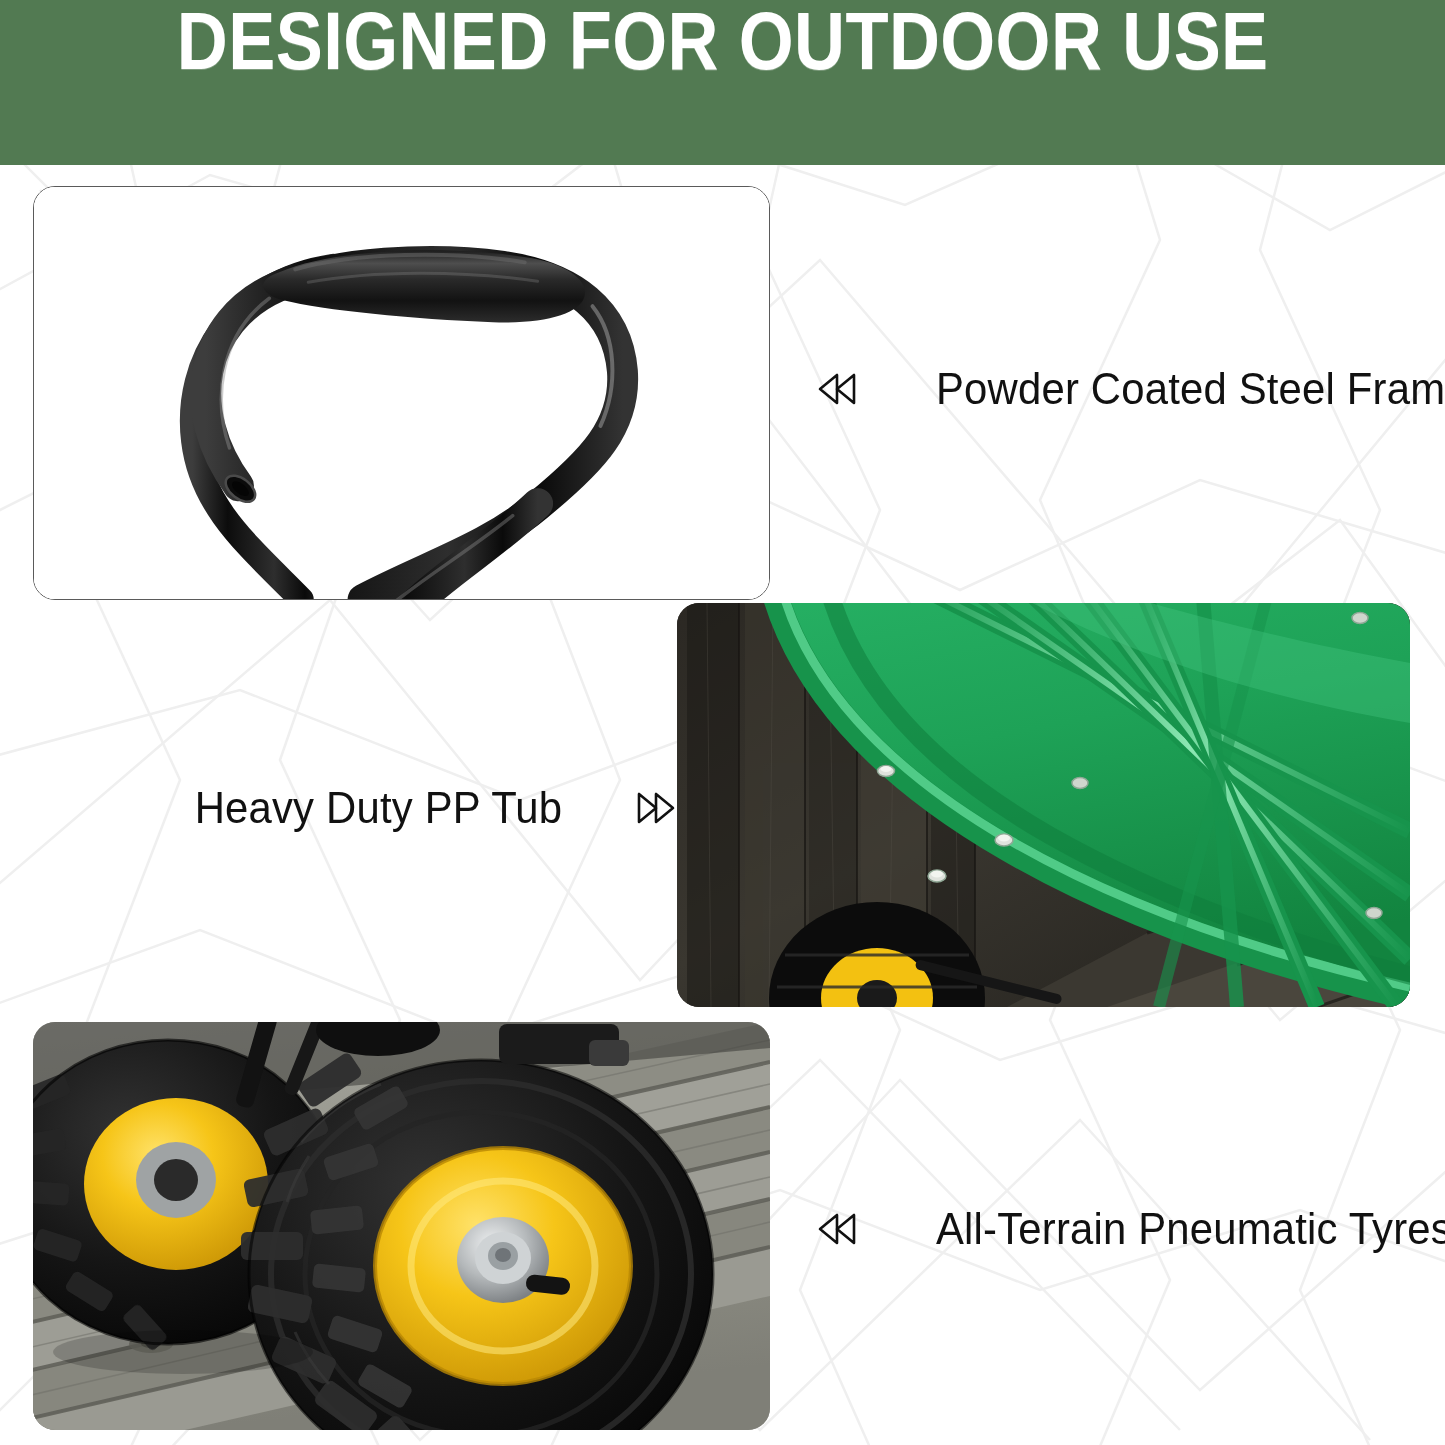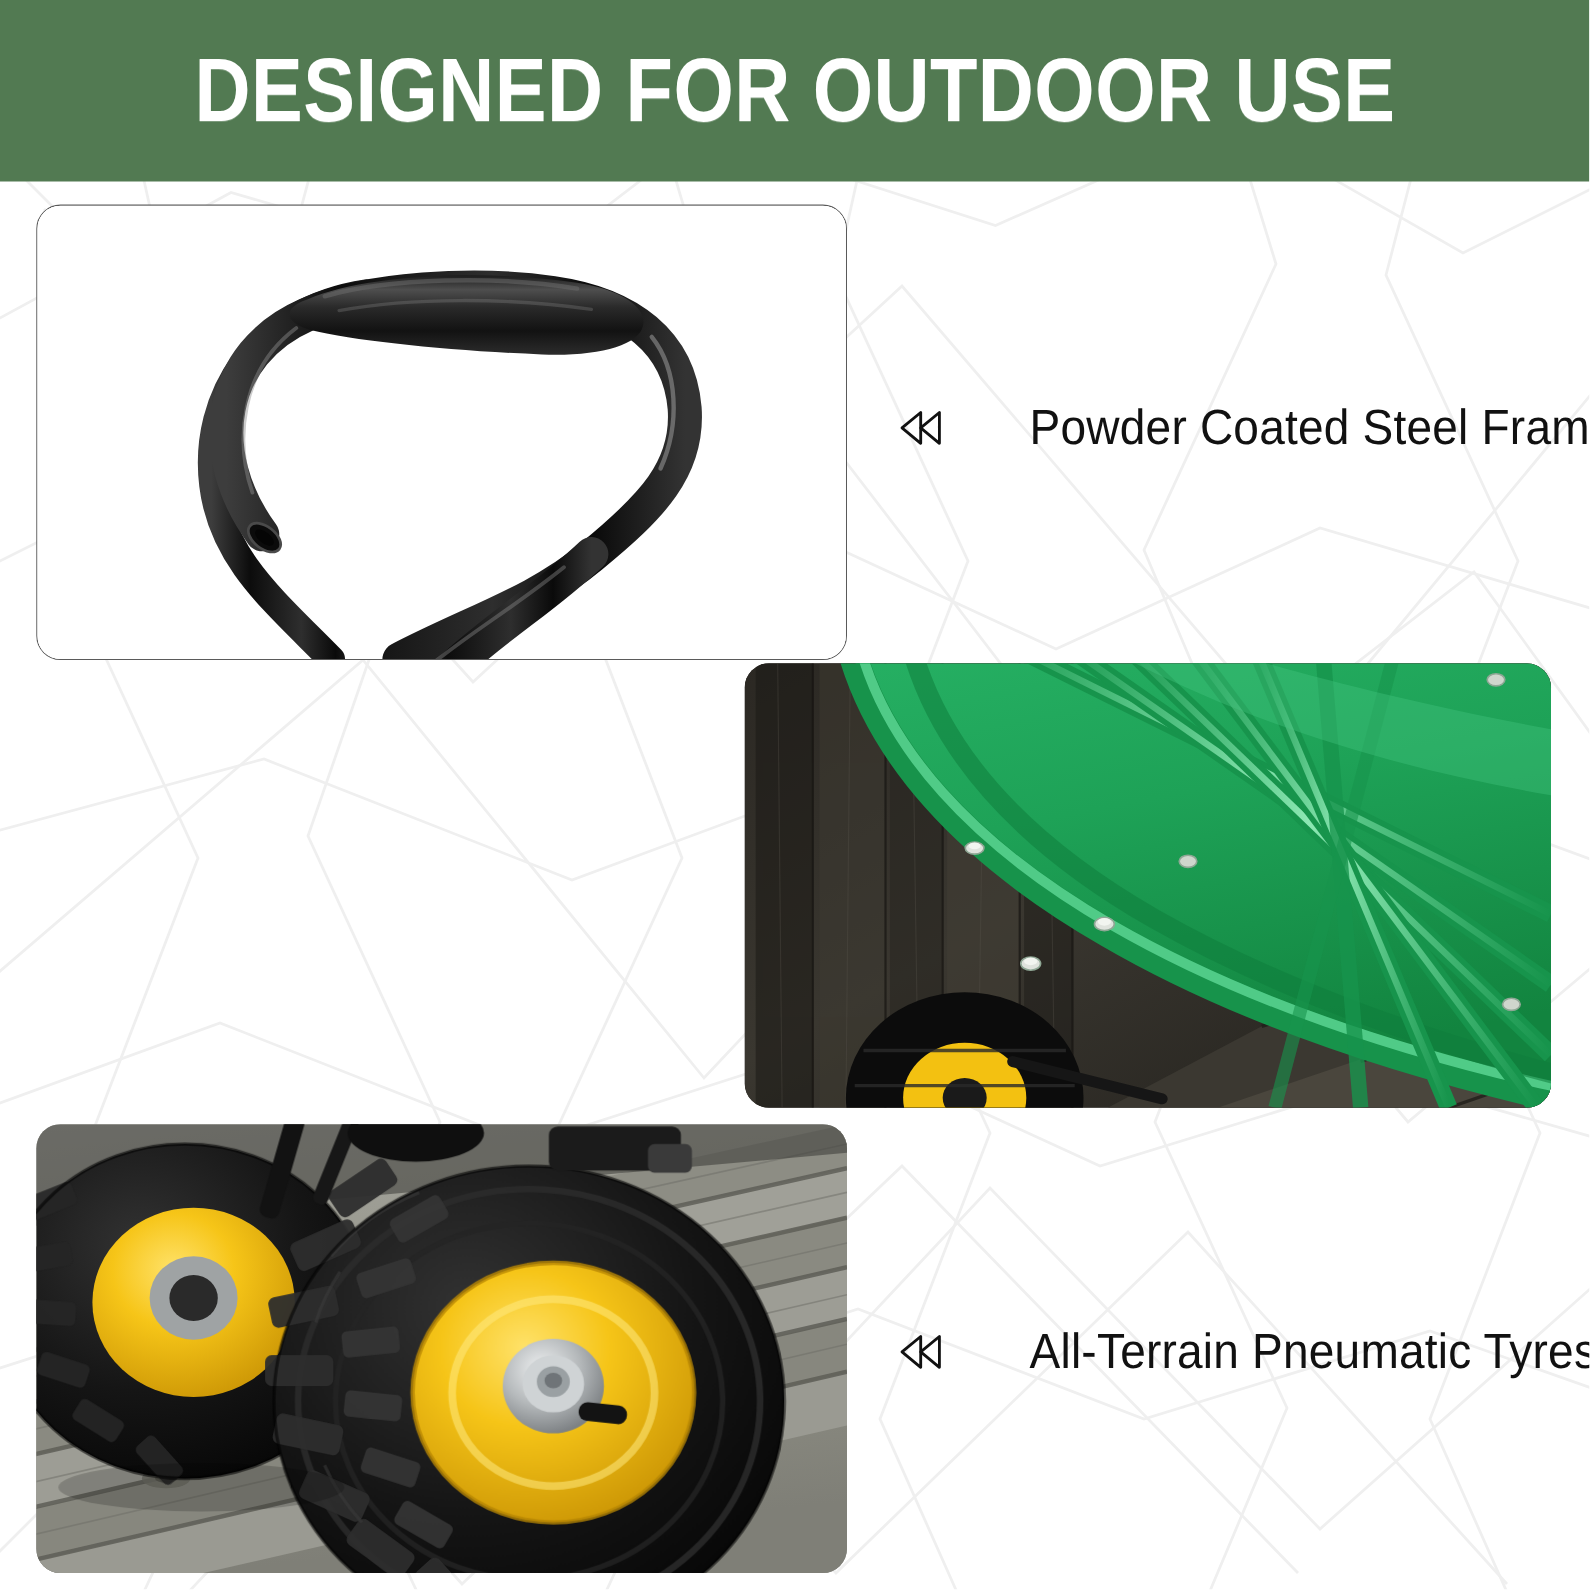--- a/index.html
+++ b/index.html
@@ -25,21 +25,20 @@
     pointer-events: none;
   }
 
   
   #banner {
     position: absolute; left: 0; top: 0;
     width: 1445px; height: 165px;
     background: #527a52;
     z-index: 5;
     display: flex;
-    align-items: center;
     justify-content: center;
   }
   #banner-title {
     color: #ffffff;
     font-family: "Liberation Sans Narrow", "Liberation Sans", sans-serif;
     font-weight: 700;
     font-size: 82px;
     letter-spacing: 0.5px;
     line-height: 1;
     transform: scaleX(0.86);
@@ -470,20 +469,31 @@
       <svg width="46" height="40" viewBox="0 0 46 40">
         <g fill="none" stroke="#111111" stroke-width="2.6" stroke-linejoin="round">
           <polygon points="22,6 22,34 5,20"></polygon>
           <polygon points="39,6 39,34 22,20"></polygon>
         </g>
       </svg>
     </span>
     <span class="feature-text">Powder Coated Steel Frame</span>
   </div>
 
+  <div class="feature feature-right" id="feature-tub">
+    <span class="feature-text">Heavy Duty PP Tub</span>
+    <span class="arrow">
+      <svg width="46" height="40" viewBox="0 0 46 40">
+        <g fill="none" stroke="#111111" stroke-width="2.6" stroke-linejoin="round">
+          <polygon points="7,6 7,34 24,20"></polygon>
+          <polygon points="24,6 24,34 41,20"></polygon>
+        </g>
+      </svg>
+    </span>
+  </div>
 
   <div class="feature" id="feature-tyres">
     <span class="arrow">
       <svg width="46" height="40" viewBox="0 0 46 40">
         <g fill="none" stroke="#111111" stroke-width="2.6" stroke-linejoin="round">
           <polygon points="22,6 22,34 5,20"></polygon>
           <polygon points="39,6 39,34 22,20"></polygon>
         </g>
       </svg>
     </span>

